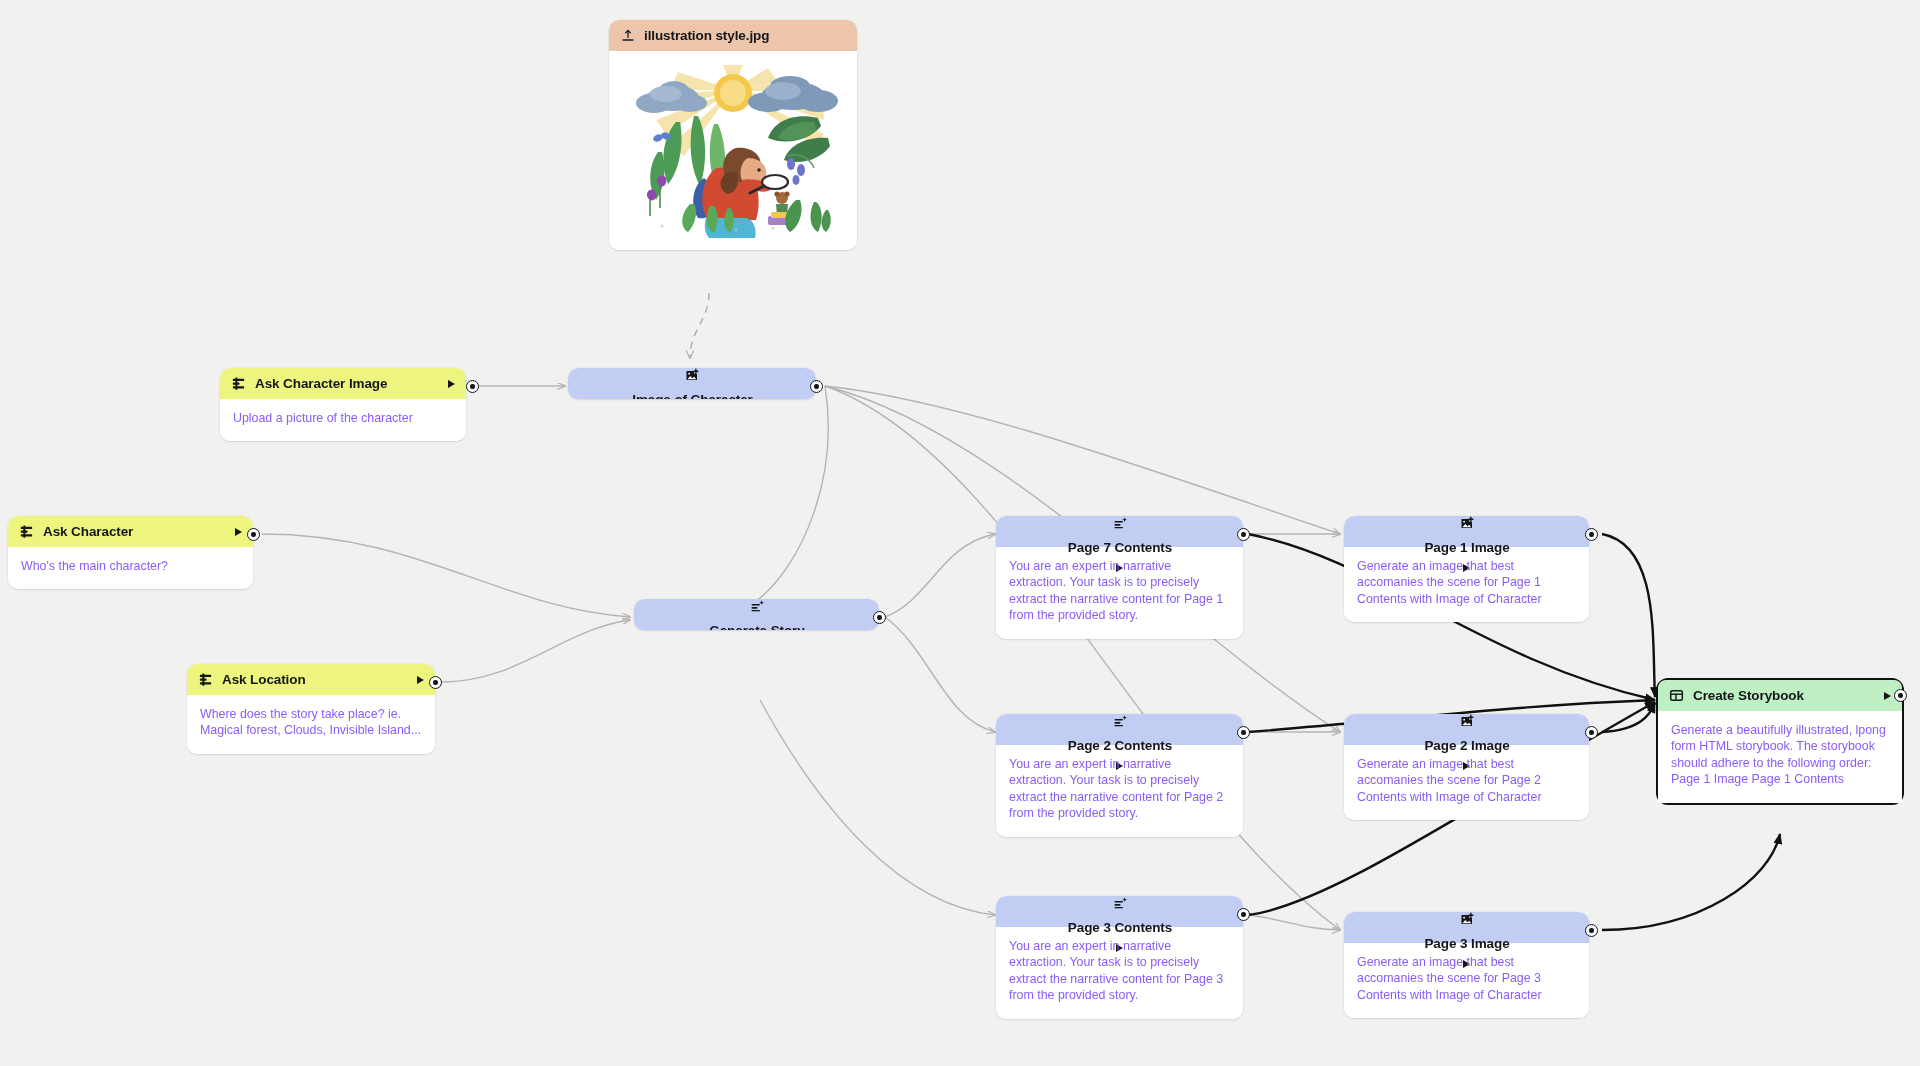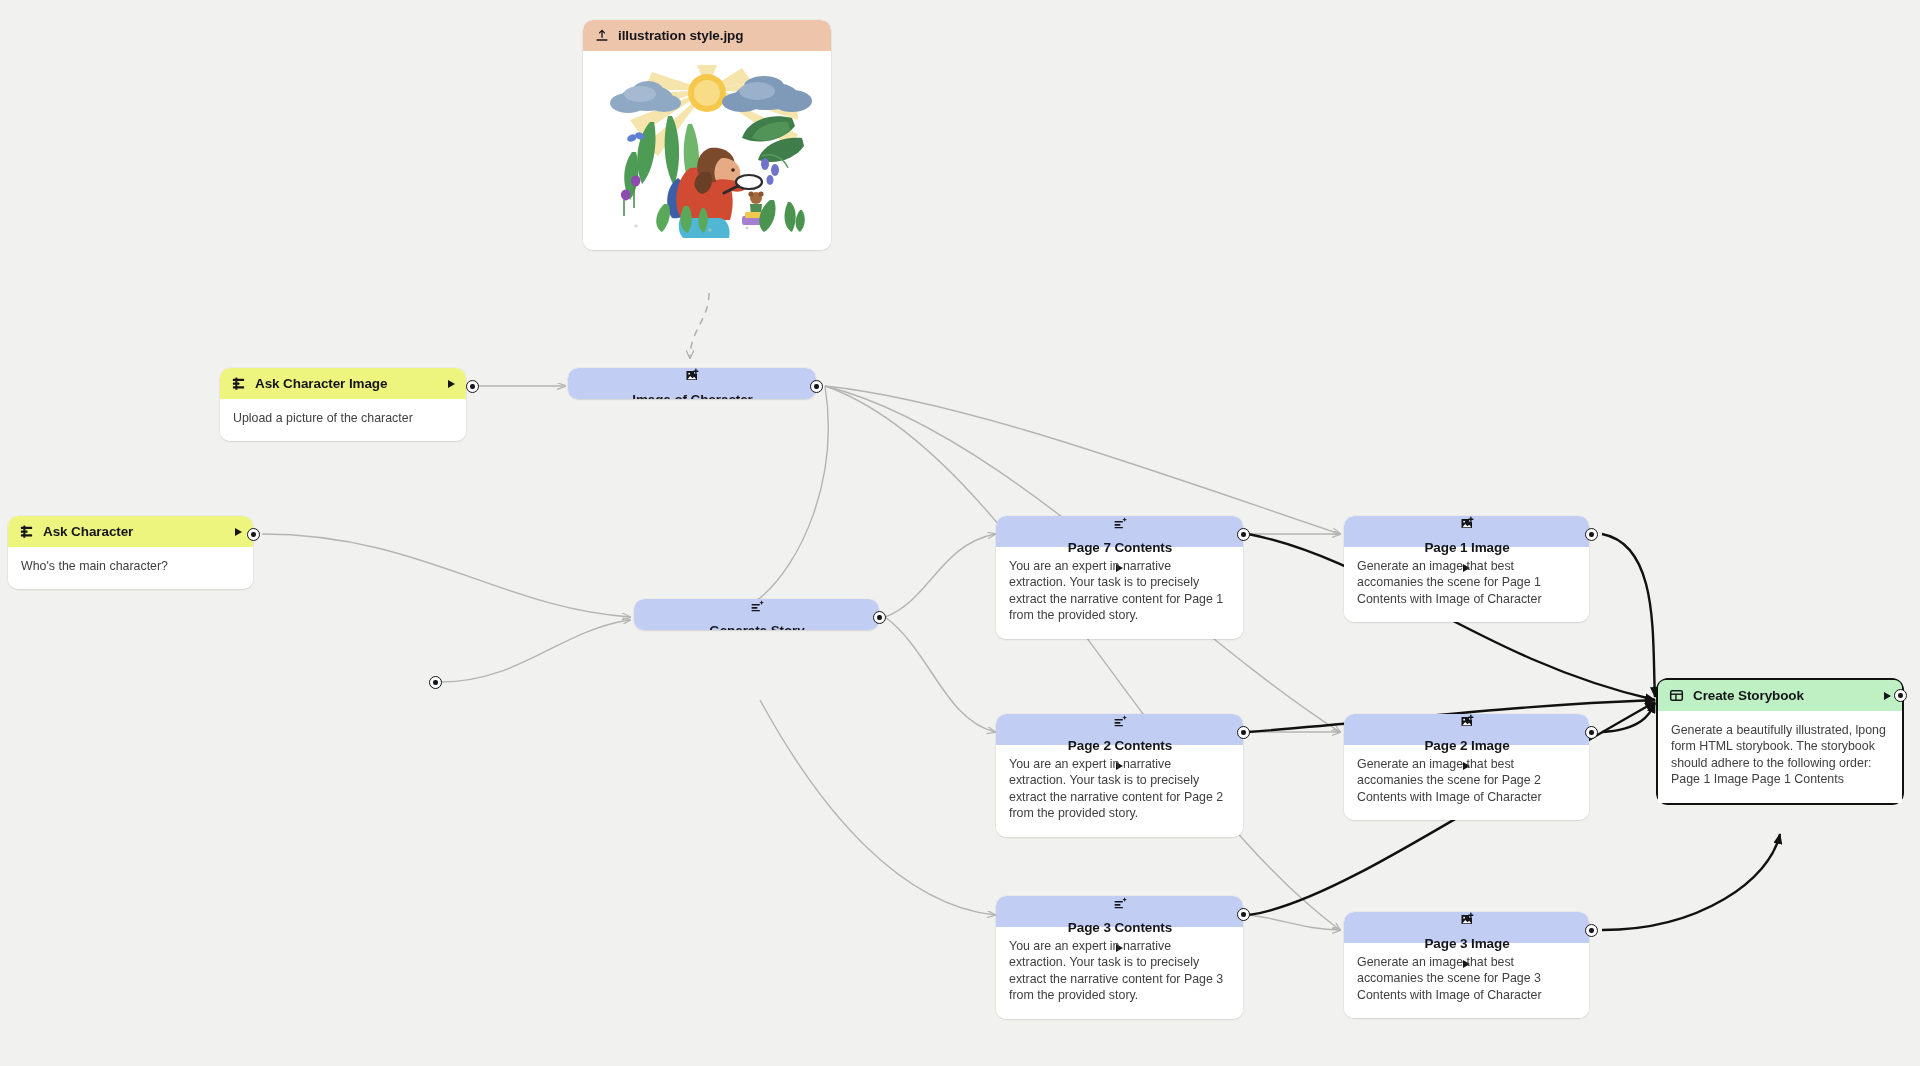--- a/index.html
+++ b/index.html
@@ -56,21 +56,21 @@
     font-size: 13.5px;
     font-weight: 600;
     color: #15161a;
     white-space: nowrap;
     letter-spacing: -0.1px;
   }
   .node-body {
     padding: 11px 13px 15px 13px;
     font-size: 12.4px;
     line-height: 1.32;
-    color: #404040;
+    color: #8b5cf6;
     background: #ffffff;
   }
   .node-body p { margin: 0; }
 
   .hico { display: flex; align-items: center; justify-content: center;
           width: 15px; height: 15px; flex: none; }
   .hico svg { display: block; }
 
   .play-tri {
     width: 0; height: 0; flex: none;
@@ -159,21 +159,21 @@
     <path d="M1248,915 C1280,918 1305,930 1340,930" fill="none" stroke="#b4b4b4" stroke-width="1.4" marker-end="url(#arrowGray)"></path>
 
     <path d="M1248,534 C1380,560 1480,660 1655,700" fill="none" stroke="#111111" stroke-width="2.4" marker-end="url(#arrowBlack)"></path>
     <path d="M1248,732 C1380,722 1500,706 1655,700" fill="none" stroke="#111111" stroke-width="2.4" marker-end="url(#arrowBlack)"></path>
     <path d="M1248,915 C1330,905 1480,800 1655,702" fill="none" stroke="#111111" stroke-width="2.4" marker-end="url(#arrowBlack)"></path>
     <path d="M1602,534 C1660,545 1652,640 1655,697" fill="none" stroke="#111111" stroke-width="2.4" marker-end="url(#arrowBlack)"></path>
     <path d="M1602,732 C1640,730 1650,715 1655,703" fill="none" stroke="#111111" stroke-width="2.4" marker-end="url(#arrowBlack)"></path>
     <path d="M1602,930 C1700,930 1770,880 1780,834" fill="none" stroke="#111111" stroke-width="2.4" marker-end="url(#arrowBlack)"></path>
   </svg>
 
-  <div class="node upload-node" style="left:583px; top:20px;">
+  <div class="node upload-node" style="left:609px; top:20px;">
     <div class="node-head peach">
       <span class="hico">
         <svg width="14" height="14" viewBox="0 0 16 16">
           <path d="M8 1.6 L8 9.5 M8 1.6 L5.2 4.4 M8 1.6 L10.8 4.4" stroke="#15161a" stroke-width="1.5" fill="none" stroke-linecap="round"></path>
           <path d="M2.4 12.6 L13.6 12.6" stroke="#15161a" stroke-width="1.6" stroke-linecap="round"></path>
         </svg>
       </span>
       <span class="node-title">illustration style.jpg</span>
     </div>
     <div class="upload-img-wrap">
@@ -347,20 +347,37 @@
       </span>
       <span class="node-title">Ask Character</span>
       <span class="play-tri"></span>
     </div>
     <div class="node-body">
       <p>Who's the main character?</p>
     </div>
   </div>
   <div class="port" style="left:247px; top:528px;"></div>
 
+  <div class="node" style="left:187px; top:664px; width:248px;">
+    <div class="node-head yellow">
+      <span class="hico">
+        <svg width="15" height="15" viewBox="0 0 16 16">
+          <rect x="2" y="3" width="12" height="2.3" rx="0.6" fill="#15161a"></rect>
+          <rect x="2" y="7" width="7" height="2.3" rx="0.6" fill="#15161a"></rect>
+          <rect x="2" y="11" width="12" height="2.3" rx="0.6" fill="#15161a"></rect>
+          <rect x="4.6" y="1.6" width="2.2" height="13" rx="0.6" fill="#15161a"></rect>
+        </svg>
+      </span>
+      <span class="node-title">Ask Location</span>
+      <span class="play-tri"></span>
+    </div>
+    <div class="node-body">
+      <p>Where does the story take place? ie. Magical forest, Clouds, Invisible Island...</p>
+    </div>
+  </div>
   <div class="port" style="left:429px; top:676px;"></div>
 
   <div class="node" style="left:634px; top:599px; width:245px;">
     <div class="node-head blue">
       <span class="hico">
         <svg width="15" height="15" viewBox="0 0 16 16">
           <rect x="1.6" y="5.2" width="9" height="1.7" rx="0.7" fill="#15161a"></rect>
           <rect x="1.6" y="8.6" width="6.4" height="1.7" rx="0.7" fill="#15161a"></rect>
           <rect x="1.6" y="11.6" width="9" height="1.4" rx="0.6" fill="#15161a"></rect>
           <path d="M12.4 1.4 L13.1 3.2 L14.9 3.9 L13.1 4.6 L12.4 6.4 L11.7 4.6 L9.9 3.9 L11.7 3.2 z" fill="#15161a"></path>

